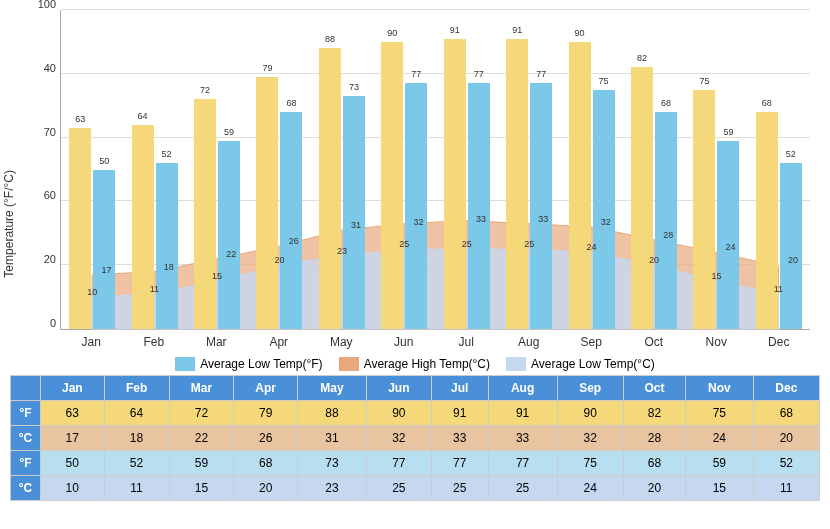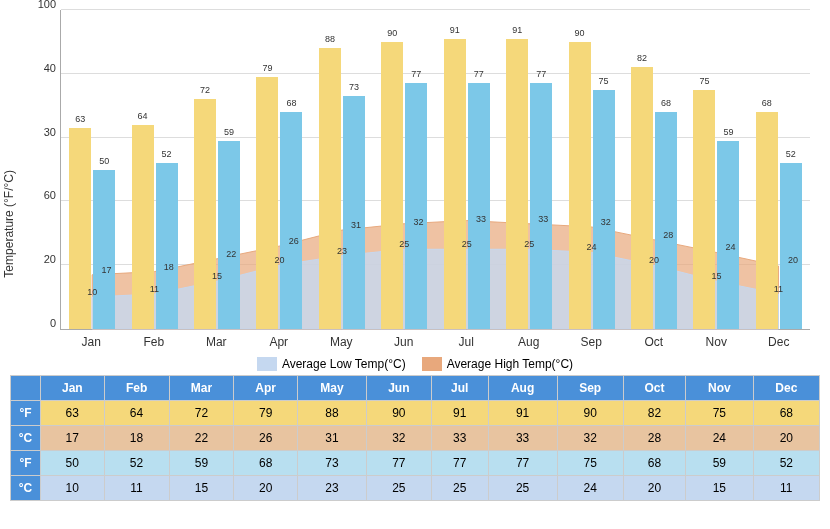--- a/index.html
+++ b/index.html
@@ -25,21 +25,21 @@
   <div style="position:relative; margin-left:50px; margin-right:10px; height:320px; border-left:1px solid #aaa; border-bottom:1px solid #aaa;">
 
     <div style="position:absolute; top:0; left:0; right:0; bottom:0;">
 
       <div style="position:absolute; bottom:0%; left:-35px; font-size:11px; color:#333; width:30px; text-align:right;">0</div>
       <div style="position:absolute; bottom:20%; left:0; right:0; border-top:1px solid #ddd;"></div>
       <div style="position:absolute; bottom:20%; left:-35px; font-size:11px; color:#333; width:30px; text-align:right;">20</div>
       <div style="position:absolute; bottom:40%; left:0; right:0; border-top:1px solid #ddd;"></div>
       <div style="position:absolute; bottom:40%; left:-35px; font-size:11px; color:#333; width:30px; text-align:right;">60</div>
       <div style="position:absolute; bottom:60%; left:0; right:0; border-top:1px solid #ddd;"></div>
-      <div style="position:absolute; bottom:60%; left:-35px; font-size:11px; color:#333; width:30px; text-align:right;">30</div>
+      <div style="position:absolute; bottom:60%; left:-35px; font-size:11px; color:#333; width:30px; text-align:right;">70</div>
       <div style="position:absolute; bottom:80%; left:0; right:0; border-top:1px solid #ddd;"></div>
       <div style="position:absolute; bottom:80%; left:-35px; font-size:11px; color:#333; width:30px; text-align:right;">40</div>
       <div style="position:absolute; bottom:100%; left:0; right:0; border-top:1px solid #ddd;"></div>
       <div style="position:absolute; bottom:100%; left:-35px; font-size:11px; color:#333; width:30px; text-align:right;">100</div>
     </div>
 
     <svg style="position:absolute; top:0; left:0; width:100%; height:100%; overflow:visible;" viewBox="0 0 760 320" preserveAspectRatio="none">
 
       <polygon points="31.6,320 95,320 158.3,320 221.6,320 284.9,320 348.2,320 411.5,320 474.8,320 538.1,320 601.4,320 664.7,320 728,320 728,256.8 664.7,243.2 601.4,230.4 538.1,217.6 474.8,214.4 411.5,211.2 348.2,214.4 284.9,220.8 221.6,236.8 158.3,249.6 95,262.4 31.6,265.6" fill="#e8a87c" fill-opacity="0.7" stroke="#e8a87c" stroke-width="1"></polygon>
 
@@ -201,26 +201,30 @@
     <div style="flex:1; text-align:center; font-size:12px; color:#333;">Jul</div>
     <div style="flex:1; text-align:center; font-size:12px; color:#333;">Aug</div>
     <div style="flex:1; text-align:center; font-size:12px; color:#333;">Sep</div>
     <div style="flex:1; text-align:center; font-size:12px; color:#333;">Oct</div>
     <div style="flex:1; text-align:center; font-size:12px; color:#333;">Nov</div>
     <div style="flex:1; text-align:center; font-size:12px; color:#333;">Dec</div>
   </div>
 
   <div style="display:flex; justify-content:center; gap:16px; padding:8px 0 4px; font-size:12px; flex-wrap:wrap;">
     <div style="display:flex; align-items:center; gap:5px;">
-      <div style="width:20px; height:14px; background:#c5d8f0;"></div>
-      <span>Average Low Temp(°C)</span>
+      <div style="width:20px; height:14px; background:#7cc8e8;"></div>
+      <span>Average Low Temp(°F)</span>
     </div>
     <div style="display:flex; align-items:center; gap:5px;">
       <div style="width:20px; height:14px; background:#e8a87c;"></div>
       <span>Average High Temp(°C)</span>
+    </div>
+    <div style="display:flex; align-items:center; gap:5px;">
+      <div style="width:20px; height:14px; background:#c5d8f0;"></div>
+      <span>Average Low Temp(°C)</span>
     </div>
   </div>
 
 </div>
 
 <div style="padding: 0 10px;">
   <table style="width:100%; border-collapse:collapse; font-size:12px;">
     <thead>
       <tr>
         <th style="background:#4a90d9; color:#fff; border:1px solid #ccc; padding:5px; width:30px;"></th>

